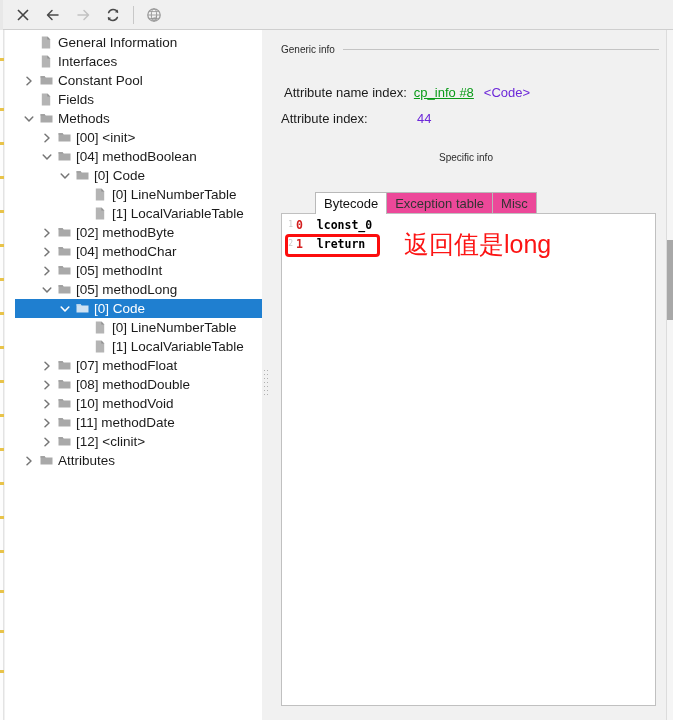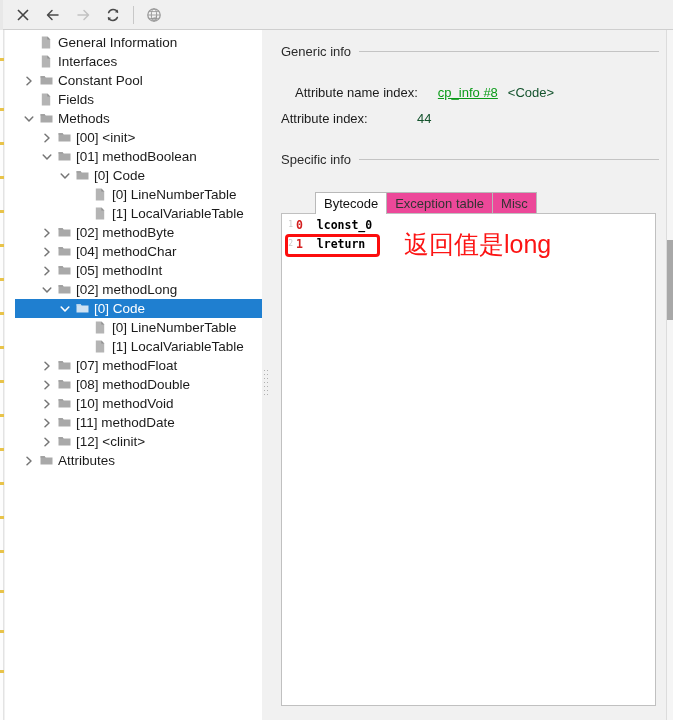--- a/index.html
+++ b/index.html
@@ -131,41 +131,41 @@
     background: #f1f1f1;
     padding: 0;
   }
 
   .section-hdr {
     position: absolute;
     display: flex; align-items: center;
     white-space: nowrap;
   }
   .section-hdr .t {
-    font-size: 13px; color: #2b2b2b;
+    font-size: 10px; color: #2b2b2b;
     padding-right: 8px;
   }
   .section-hdr .ln {
     height: 1px; background: #c4c4c4; flex: 1 1 auto;
   }
 
   .field-row {
     position: absolute;
     font-size: 13px;
     white-space: nowrap;
     display: flex;
     align-items: baseline;
   }
   .field-label { color: #1b1b1b; }
   .field-link {
     color: #0a9b18;
     text-decoration: underline;
     cursor: pointer;
   }
-  .field-red { color: #14532d; }
+  .field-red { color: #6d28d9; }
 
   
   .tabs {
     position: absolute;
     left: 16px; top: 162px;
     display: flex;
     align-items: flex-end;
     font-size: 13px;
     padding-left: 28px;
   }
@@ -404,21 +404,21 @@
             <svg width="10" height="10" viewBox="0 0 10 10">
               <path d="M1.2 3 L5 7 L8.8 3" stroke="#767676" stroke-width="1.5" fill="none" stroke-linecap="round" stroke-linejoin="round"></path>
             </svg>
           </span>
           <span class="ic">
             <svg width="13" height="11" viewBox="0 0 13 11">
               <path d="M0.5 2.2 L0.5 1.2 L4.6 1.2 L5.6 2.4 L12.5 2.4 L12.5 9.6 L0.5 9.6 Z" fill="#a9a9a9"></path>
               <path d="M0.5 1.2 L4.6 1.2 L5.6 2.4 L0.5 2.4 Z" fill="#9a9a9a"></path>
             </svg>
           </span>
-          <span class="lbl">[01] methodBoolean</span>
+          <span class="lbl">[04] methodBoolean</span>
         </div>
         <div class="row">
           <span style="flex: 0 0 36px; height: 19px;"></span>
           <span class="twisty">
             <svg width="10" height="10" viewBox="0 0 10 10">
               <path d="M1.2 3 L5 7 L8.8 3" stroke="#767676" stroke-width="1.5" fill="none" stroke-linecap="round" stroke-linejoin="round"></path>
             </svg>
           </span>
           <span class="ic">
             <svg width="13" height="11" viewBox="0 0 13 11">
@@ -501,21 +501,21 @@
             <svg width="10" height="10" viewBox="0 0 10 10">
               <path d="M1.2 3 L5 7 L8.8 3" stroke="#767676" stroke-width="1.5" fill="none" stroke-linecap="round" stroke-linejoin="round"></path>
             </svg>
           </span>
           <span class="ic">
             <svg width="13" height="11" viewBox="0 0 13 11">
               <path d="M0.5 2.2 L0.5 1.2 L4.6 1.2 L5.6 2.4 L12.5 2.4 L12.5 9.6 L0.5 9.6 Z" fill="#a9a9a9"></path>
               <path d="M0.5 1.2 L4.6 1.2 L5.6 2.4 L0.5 2.4 Z" fill="#9a9a9a"></path>
             </svg>
           </span>
-          <span class="lbl">[02] methodLong</span>
+          <span class="lbl">[05] methodLong</span>
         </div>
         <div class="row selected">
           <span style="flex: 0 0 36px; height: 19px;"></span>
           <span class="twisty">
             <svg width="10" height="10" viewBox="0 0 10 10">
               <path d="M1.2 3 L5 7 L8.8 3" stroke="#ffffff" stroke-width="1.6" fill="none" stroke-linecap="round" stroke-linejoin="round"></path>
             </svg>
           </span>
           <span class="ic">
             <svg width="13" height="11" viewBox="0 0 13 11">
@@ -659,32 +659,32 @@
       </div>
   </div>
 
   <div class="right-panel">
 
     <div class="section-hdr" style="left:10px; top:14px; width:378px;">
       <span class="t">Generic info</span>
       <span class="ln"></span>
     </div>
 
-    <div class="field-row" style="left:24px; top:55px;">
+    <div class="field-row" style="left:13px; top:55px;">
       <span class="field-label">Attribute name index:</span>
-      <span class="field-link" style="margin-left:20px;">cp_info #8</span>
+      <span class="field-link" style="margin-left:7px;">cp_info #8</span>
       <span class="field-red" style="margin-left:10px;">&lt;Code&gt;</span>
     </div>
 
     <div class="field-row" style="left:10px; top:81px;">
       <span class="field-label" style="display:inline-block;width:136px;">Attribute index:</span>
       <span class="field-red">44</span>
     </div>
 
-    <div class="section-hdr" style="left:10px; top:122px; width:378px;">
+    <div class="section-hdr" style="left:10px; top:122px; width:378px;flex-direction:column;">
       <span class="t">Specific info</span>
       <span class="ln"></span>
     </div>
 
     <div class="tabs" id="tabs">
         <div class="tab active">Bytecode</div>
         <div class="tab">Exception table</div>
         <div class="tab">Misc</div>
       </div>
 

